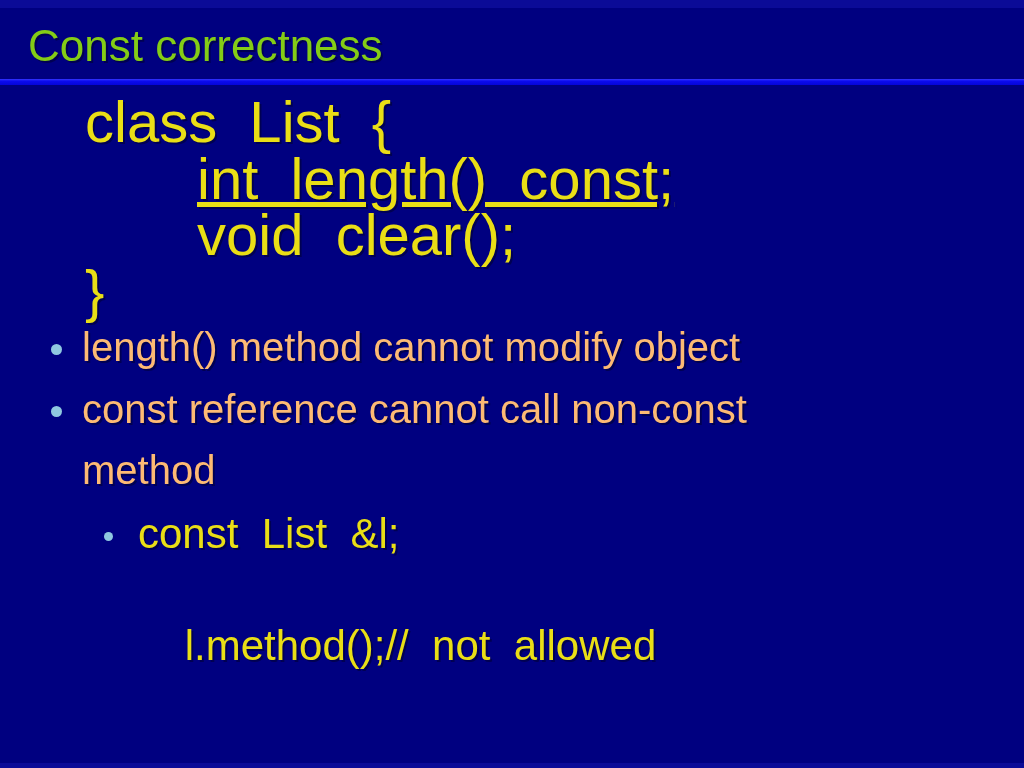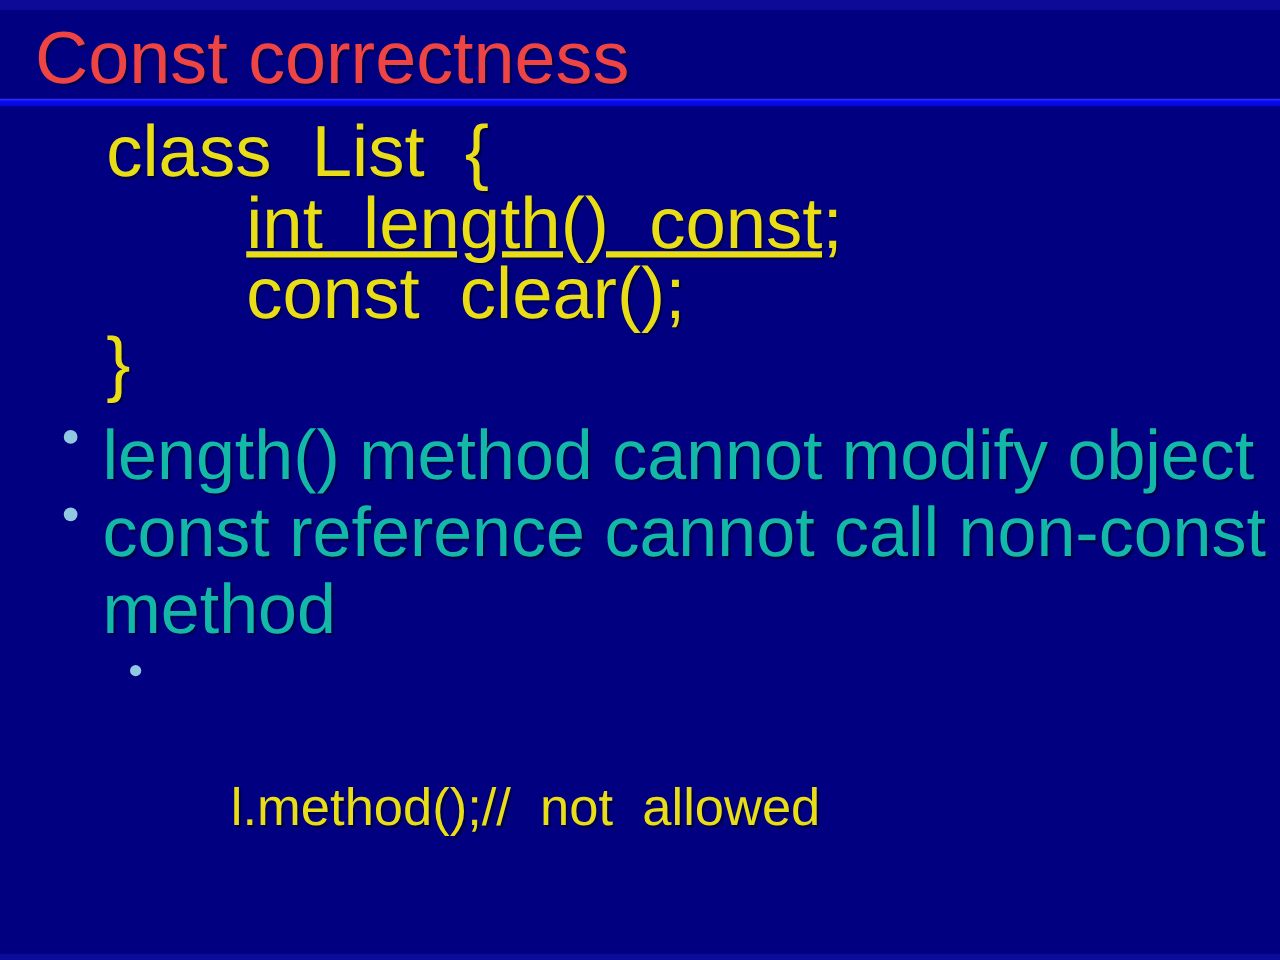--- a/index.html
+++ b/index.html
@@ -16,23 +16,23 @@
     left: 0;
     width: 1024px;
     background: #0b0b97;
   }
   .edge-band.top { top: 0; height: 8px; }
   .edge-band.bottom { bottom: 0; height: 5px; }
   .title {
     position: absolute;
     left: 28px;
     top: 14px;
-    font-size: 59px;
+    font-size: 44px;
     line-height: 64px;
-    color: #ef4444;
+    color: #84cc16;
     white-space: pre;
     text-shadow: 2px 2px 0 rgba(0,0,0,0.35);
   }
   .title-rule {
     position: absolute;
     left: 0;
     top: 79px;
     width: 1024px;
     height: 6px;
     background: linear-gradient(#3535ff, #0b0bee 35%, #0505d8);
@@ -41,24 +41,23 @@
     position: absolute;
     white-space: pre;
     text-shadow: 2px 2px 0 rgba(0,0,0,0.35);
   }
   .codeline {
     font-size: 58px;
     line-height: 48px;
     color: #e9de16;
   }
   .bulletline {
-    font-size: 56px;
+    font-size: 40px;
     line-height: 44px;
-    color: #14b8a6;
-    margin-top: 17px;
+    color: #fdba74;
   }
   .subline {
     font-size: 42px;
     line-height: 46px;
     color: #e9de16;
   }
   .dot {
     position: absolute;
     border-radius: 50%;
     background: #8fc8e0;
@@ -73,29 +72,30 @@
 <div class="slide">
 
   <div class="edge-band top"></div>
   <div class="edge-band bottom"></div>
 
   <div class="title">Const correctness</div>
   <div class="title-rule"></div>
 
   <div class="textline codeline" style="left:85px;  top:98px;">class  List  {</div>
   <div class="textline codeline" style="left:197px; top:155px;text-decoration:underline;">int  length()  const;</div>
-  <div class="textline codeline" style="left:197px; top:211px;">const  clear();</div>
+  <div class="textline codeline" style="left:197px; top:211px;">void  clear();</div>
   <div class="textline codeline" style="left:85px;  top:267px;">}</div>
 
   <div class="dot lvl1" style="top:344px;"></div>
   <div class="textline bulletline" style="left:82px; top:325px;">length() method cannot modify object</div>
 
   <div class="dot lvl1" style="top:406px;"></div>
   <div class="textline bulletline" style="left:82px; top:448px;">method</div>
   <div class="textline bulletline" style="left:82px; top:387px;">const reference cannot call non-const</div>
 
   <div class="dot lvl2" style="top:532px;"></div>
+  <div class="textline subline" style="left:138px; top:511px;">const  List  &amp;l;</div>
 
   <div class="textline subline" style="left:138px; top:577px;">
     <span>l.method();</span><span class="comment-part">//  not  allowed</span>
   </div>
 
 </div>
 
 </body></html>

